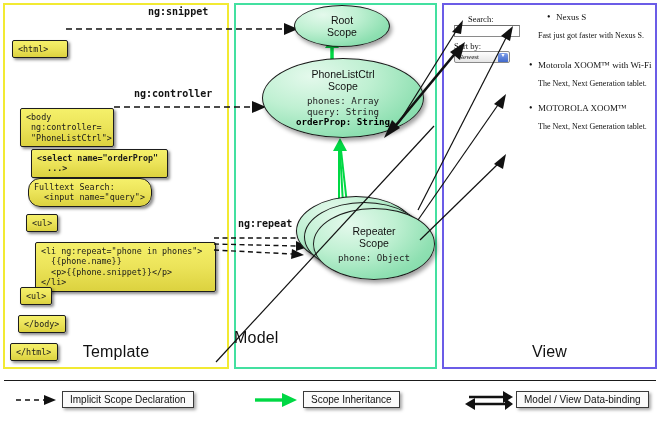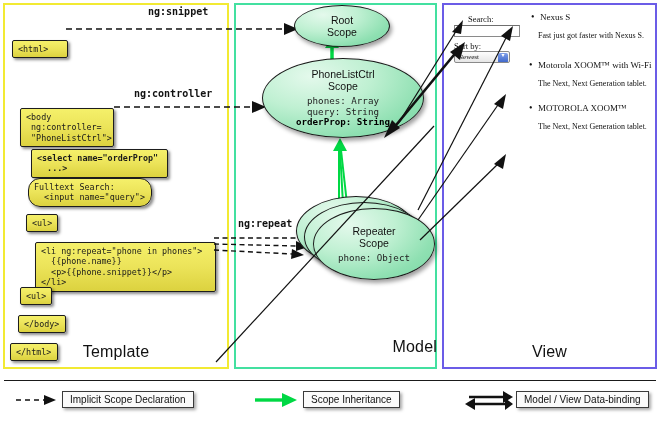--- a/index.html
+++ b/index.html
@@ -73,21 +73,21 @@
 <div id="stage">
 
   <div class="panel" id="panel-template"></div>
   <div class="panel" id="panel-model"></div>
   <div class="panel" id="panel-view"></div>
 
   <div class="panel-label" style="left:3px;top:0;width:226px;height:366px;position:absolute;">
     <span style="position:absolute;bottom:5px;left:0;width:100%;text-align:center;display:block;">Template</span>
   </div>
   <div class="panel-label" style="left:234px;top:0;width:203px;height:366px;position:absolute;">
-    <span style="position:absolute;bottom:10px;left:0;width:100%;text-align:right;display:block;">Model</span>
+    <span style="position:absolute;bottom:19px;left:0;width:100%;text-align:left;display:block;">Model</span>
   </div>
   <div class="panel-label" style="left:442px;top:0;width:215px;height:366px;position:absolute;">
     <span style="position:absolute;bottom:5px;left:0;width:100%;text-align:center;display:block;">View</span>
   </div>
 
   <div class="codebox" style="left:12px;top:20px;width:56px;">&lt;html&gt;</div>
 
   <div class="codebox" style="left:20px;top:88px;width:94px;">&lt;body
  ng:controller=
  "PhoneListCtrl"&gt;</div>
@@ -204,21 +204,21 @@
 
   <div class="v-lbl" style="left:454px;top:14px;padding-left:14px;">Search:</div>
   <input class="v-input" type="text" style="left: 454px; top: 25px; width: 66px; height: 12px; font-size: 8px; padding: 0px 2px;" value="">
 
   <div class="v-lbl" style="left:454px;top:41px;">Sort by:</div>
   <div class="v-select" style="left:454px;top:51px;width:56px;">
     <span>Newest</span>
     <span class="arrow">▾</span>
   </div>
 
-  <div class="v-bullet" style="left:540px;top:12px;">Nexus S</div>
+  <div class="v-bullet" style="left:556px;top:12px;">Nexus S</div>
   <div class="v-desc" style="left:538px;top:31px;">Fast just got faster with Nexus S.</div>
 
   <div class="v-bullet" style="left:538px;top:60px;">Motorola XOOM™ with Wi-Fi</div>
   <div class="v-desc" style="left:538px;top:79px;">The Next, Next Generation tablet.</div>
 
   <div class="v-bullet" style="left:538px;top:103px;">MOTOROLA XOOM™</div>
   <div class="v-desc" style="left:538px;top:122px;">The Next, Next Generation tablet.</div>
 
   <div id="legend-rule"></div>
 

